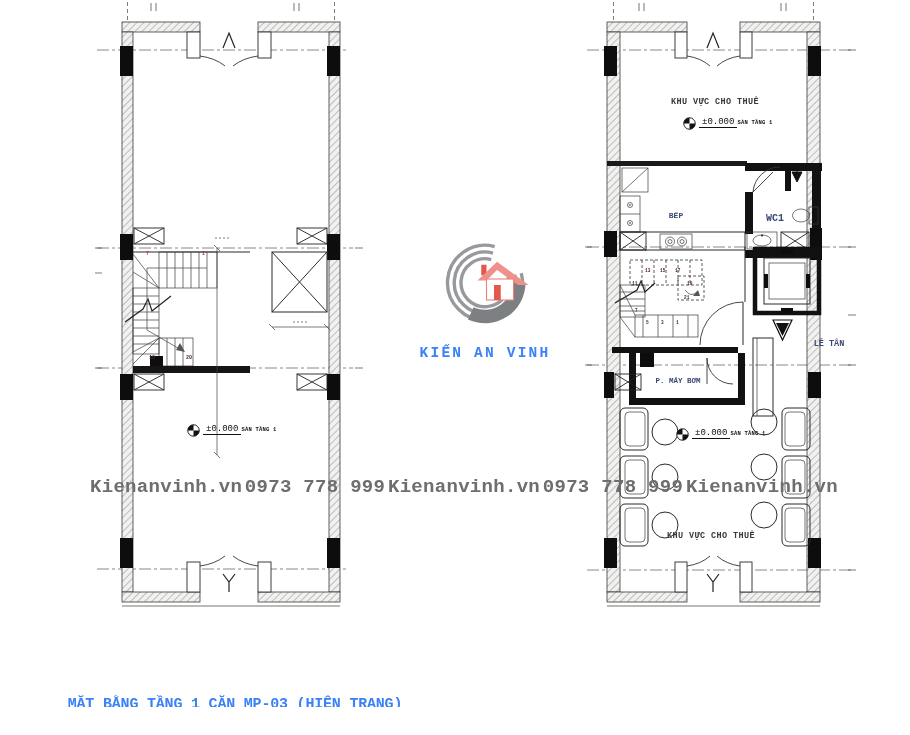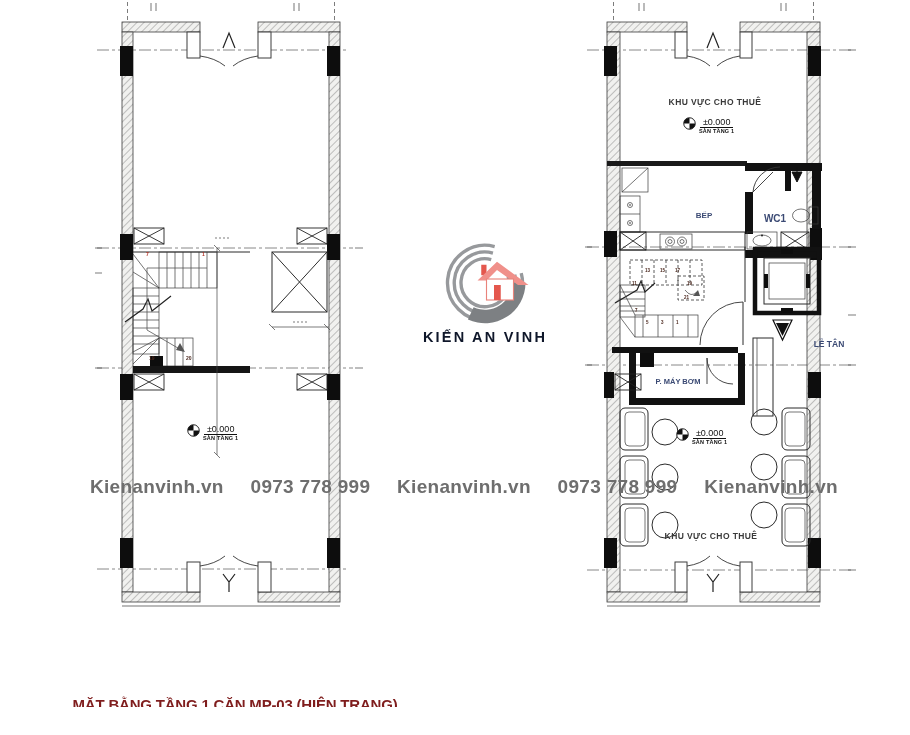--- a/index.html
+++ b/index.html
@@ -1,17 +1,17 @@
 <!DOCTYPE html>
 <html><head>
 <meta charset="utf-8">
 <style>
   html,body{margin:0;padding:0;background:#fff;}
   body{width:910px;height:735px;font-family:"Liberation Sans","DejaVu Sans",sans-serif;}
-  .canvas{position:relative;width:910px;height:707px;background:#fff;overflow:hidden;}
+  .canvas{position:relative;width:910px;height:707px;background:#fff;overflow:hidden;font-family:Liberation Mono, monospace;}
   .plan-svg{position:absolute;top:0;}
   
   .wall{stroke:#3a3a3a;stroke-width:.8;}
   .col{fill:#0d0d0d;stroke:none;}
   .jamb{fill:#fff;stroke:#3c3c3c;stroke-width:1;}
   .ln{fill:none;stroke:#2b2b2b;stroke-width:1;}
   .thin{fill:none;stroke:#3a3a3a;stroke-width:.7;}
   .door{fill:none;stroke:#333;stroke-width:.9;}
   .sym{fill:none;stroke:#222;stroke-width:1.2;}
   .cl{fill:none;stroke:#6a6a6a;stroke-width:.8;stroke-dasharray:12 3 3 3;}
@@ -19,33 +19,33 @@
   .xb{fill:none;stroke:#222;stroke-width:.9;}
   .dim{fill:none;stroke:#444;stroke-width:.7;}
   .walk{fill:none;stroke:#555;stroke-width:.8;}
   .dashed{fill:none;stroke:#333;stroke-width:.8;stroke-dasharray:3 2;}
   .thick{fill:none;stroke:#111;stroke-width:4.5;}
   
   .room-label{position:absolute;transform:translateX(-50%);white-space:nowrap;font-weight:bold;z-index:3;}
   .lbl-dark{color:#3a3a3a;}
   .lbl-blue{color:#3b4a74;}
   .level-marker{position:absolute;display:flex;align-items:flex-start;gap:3px;z-index:3;}
-  .lm-text{display:flex;flex-direction:column;align-items:center;justify-content:flex-end;}
+  .lm-text{display:flex;flex-direction:row;align-items:center;justify-content:flex-end;}
   .lm-value{font-size:9px;color:#111;border-bottom:1px solid #111;padding:0 3px 0 3px;line-height:10px;}
   .lm-floor{font-size:5.5px;font-weight:bold;color:#111;letter-spacing:.2px;line-height:7px;}
   .sn{position:absolute;font-size:5px;font-weight:bold;line-height:5px;z-index:3;}
   .sn-red{color:#b03226;}
   .sn-dark{color:#4a261c;}
   .watermark-row{position:absolute;left:90px;top:476px;width:748px;display:flex;justify-content:space-between;
     font-size:19px;font-weight:bold;color:#6e6e6e;z-index:5;letter-spacing:.3px;}
   .logo{position:absolute;left:403px;top:240px;width:164px;z-index:5;text-align:center;}
-  .logo-brand{margin-top:1px;font-size:14.5px;font-weight:bold;letter-spacing:2.2px;color:#0f172a;
+  .logo-brand{margin-top:16px;font-size:14.5px;font-weight:bold;letter-spacing:2.2px;color:#3b82f6;
     white-space:nowrap;text-shadow:0 0 2px rgba(255,255,255,.95),0 0 1px #fff;}
   .plan-title{position:absolute;top:696px;width:360px;text-align:center;font-size:15px;font-weight:bold;
-    color:#7f1d1d;letter-spacing:-.2px;white-space:nowrap;z-index:4;}
+    color:#3b82f6;letter-spacing:-.2px;white-space:nowrap;z-index:4;}
 </style>
 </head>
 <body>
 
 <div class="canvas">
 
   <svg class="plan-svg" style="left:95px;width:270px;height:620px" viewBox="0 0 270 620">
     <defs>
       <pattern id="hatchL" patternUnits="userSpaceOnUse" width="5" height="5" patternTransform="rotate(45)">
         <rect width="5" height="5" fill="#f1f1ef"></rect>
@@ -276,21 +276,21 @@
     <g>
       <rect class="jamb" x="90" y="562" width="12" height="30"></rect>
       <rect class="jamb" x="155" y="562" width="12" height="30"></rect>
       <path class="door" d="M102,566 Q116,564 125,556"></path>
       <path class="door" d="M155,566 Q141,564 132,556"></path>
       <path class="sym" d="M122,574 L128,582 L134,574 M128,582 L128,592"></path>
     </g>
   </svg>
 
   <div class="room-label lbl-dark" style="left:715px;top:97px;font-size:8.5px;letter-spacing:.4px">KHU VỰC CHO THUÊ</div>
-  <div class="room-label lbl-blue" style="left:704px;top:211px;font-size:8px">BẾP</div>
+  <div class="room-label lbl-blue" style="left:676px;top:211px;font-size:8px">BẾP</div>
   <div class="room-label lbl-blue" style="left:775px;top:213px;font-size:10px">WC1</div>
   <div class="room-label lbl-blue" style="left:829px;top:339px;font-size:8.5px">LỄ TÂN</div>
   <div class="room-label lbl-blue" style="left:678px;top:377px;font-size:7.5px">P. MÁY BƠM</div>
   <div class="room-label lbl-dark" style="left:711px;top:531px;font-size:8.5px;letter-spacing:.4px">KHU VỰC CHO THUÊ</div>
 
   <div class="level-marker" style="left:187px;top:424px">
     <svg width="13" height="13" viewBox="0 0 14 14">
       <circle cx="7" cy="7" r="6.2" fill="#fff" stroke="#111" stroke-width="1"></circle>
       <path d="M7,7 L7,0.8 A6.2,6.2 0 0,0 0.8,7 Z" fill="#111"></path>
       <path d="M7,7 L7,13.2 A6.2,6.2 0 0,0 13.2,7 Z" fill="#111"></path>

